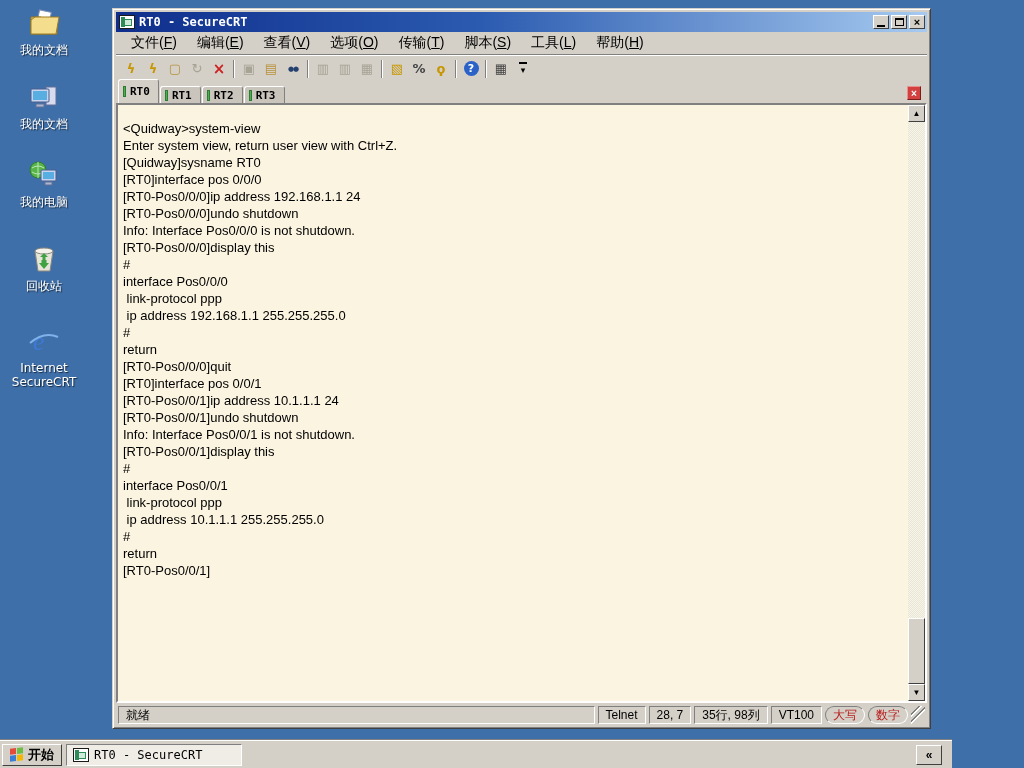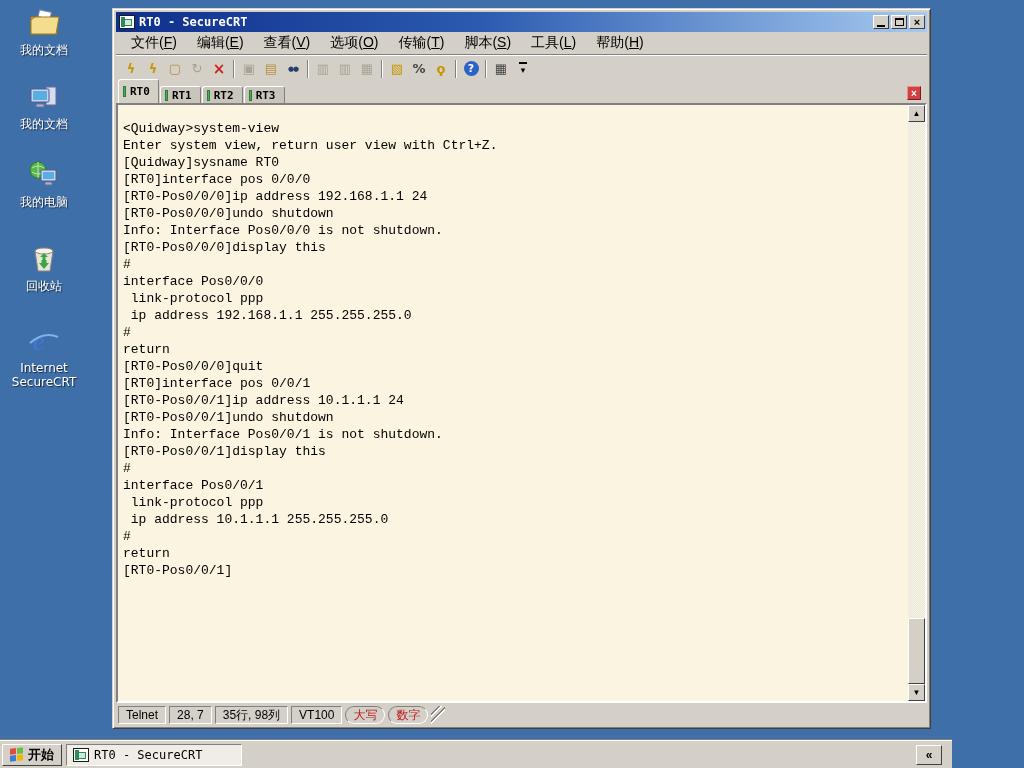--- a/index.html
+++ b/index.html
@@ -51,21 +51,21 @@
          background:#C9C5BC; border:1px solid; border-color:#fff #808080 #808080 #fff; border-bottom:none;
          border-radius:3px 3px 0 0; font-family:"DejaVu Sans Mono", monospace; font-size:11px; font-weight:bold; cursor:pointer; }
   .tab .led { width:3px; height:11px; background:#4DB050; margin-right:4px; border:1px solid #2E7C33; }
   .tab.active { height:24px; background:#D4D0C8; position:relative; z-index:2; }
   .tab-close { position:absolute; right:6px; bottom:3px; width:14px; height:14px; background:#D24040;
                border:1px solid; border-color:#E89090 #7A1A1A #7A1A1A #E89090; color:#fff; font-size:10px; font-weight:bold;
                display:flex; align-items:center; justify-content:center; cursor:pointer; }
 
   .termwrap { flex:1 1 auto; display:flex; border:2px solid; border-color:#808080 #fff #fff #808080; min-height:0; }
   .term { flex:1; background:#FBF4E0; overflow:hidden; }
-  .term pre { font-family:Liberation Mono, monospace; font-size:13px; line-height:17px; color:#000;
+  .term pre { font-family:Liberation Sans, sans-serif; font-size:13px; line-height:17px; color:#000;
               padding:15px 0 0 5px; white-space:pre; }
 
   .vscroll { width:17px; background:#F2EFE2; display:flex; flex-direction:column; position:relative; flex:0 0 auto;
              background-image:repeating-conic-gradient(#F7F4E8 0 25%, #E9E6D8 0 50%); background-size:2px 2px; }
   .sbtn { width:17px; height:17px; background:#D4D0C8; border:1px solid; border-color:#fff #404040 #404040 #fff;
           display:flex; align-items:center; justify-content:center; font-size:8px; color:#000; cursor:pointer; }
   .sbtn.down { position:absolute; bottom:0; }
   .sthumb { position:absolute; bottom:17px; left:0; width:17px; height:66px; background:#D4D0C8;
             border:1px solid; border-color:#fff #404040 #404040 #fff; cursor:grab; }
 
@@ -268,20 +268,21 @@
 [RT0-Pos0/0/1]</pre>
     </div>
     <div class="vscroll">
       <div class="sbtn up">▲</div>
       <div class="sthumb"></div>
       <div class="sbtn down">▼</div>
     </div>
   </div>
 
   <div class="statusbar">
+    <div class="scell ready">就绪</div>
     <div class="scell">Telnet</div>
     <div class="scell">28,  7</div>
     <div class="scell">35行, 98列</div>
     <div class="scell">VT100</div>
     <div class="scell dim">大写</div>
     <div class="scell dim">数字</div>
     <div class="sgrip"></div>
   </div>
 </div>
 

